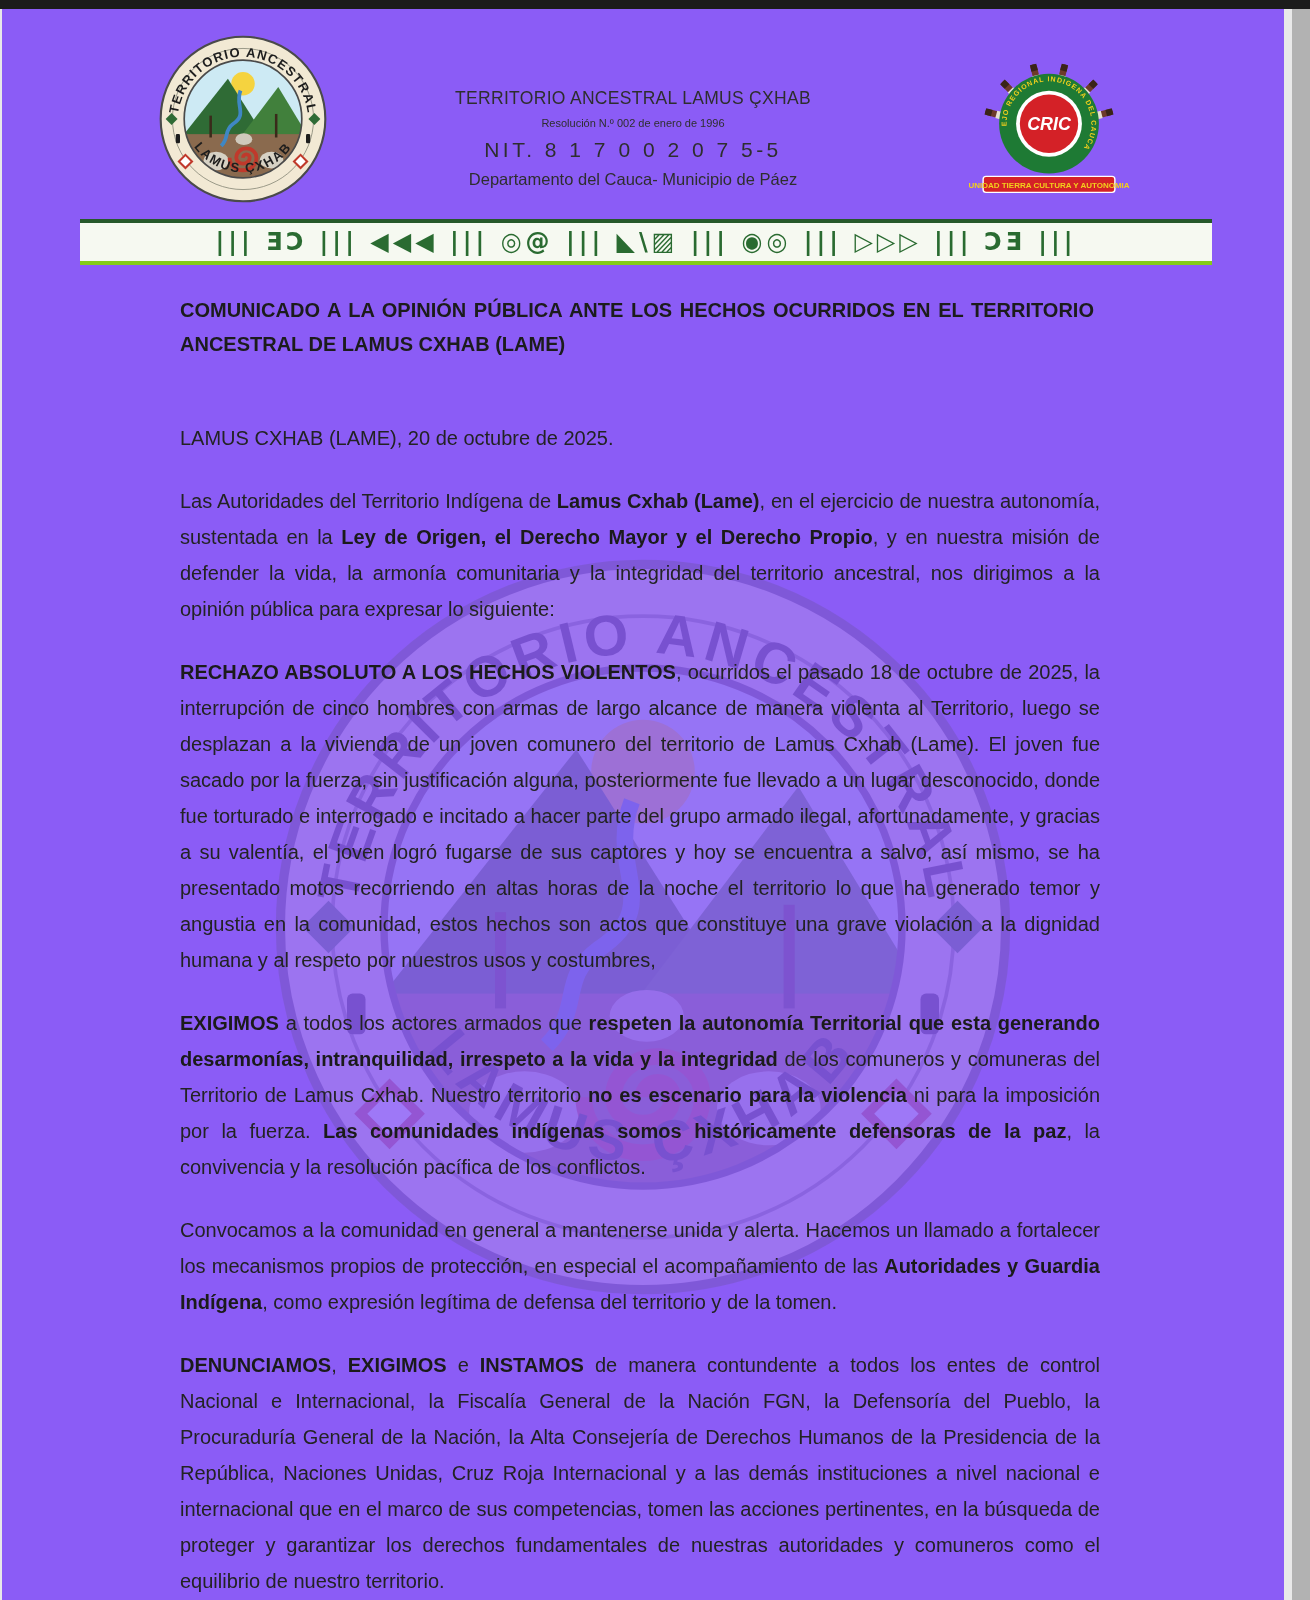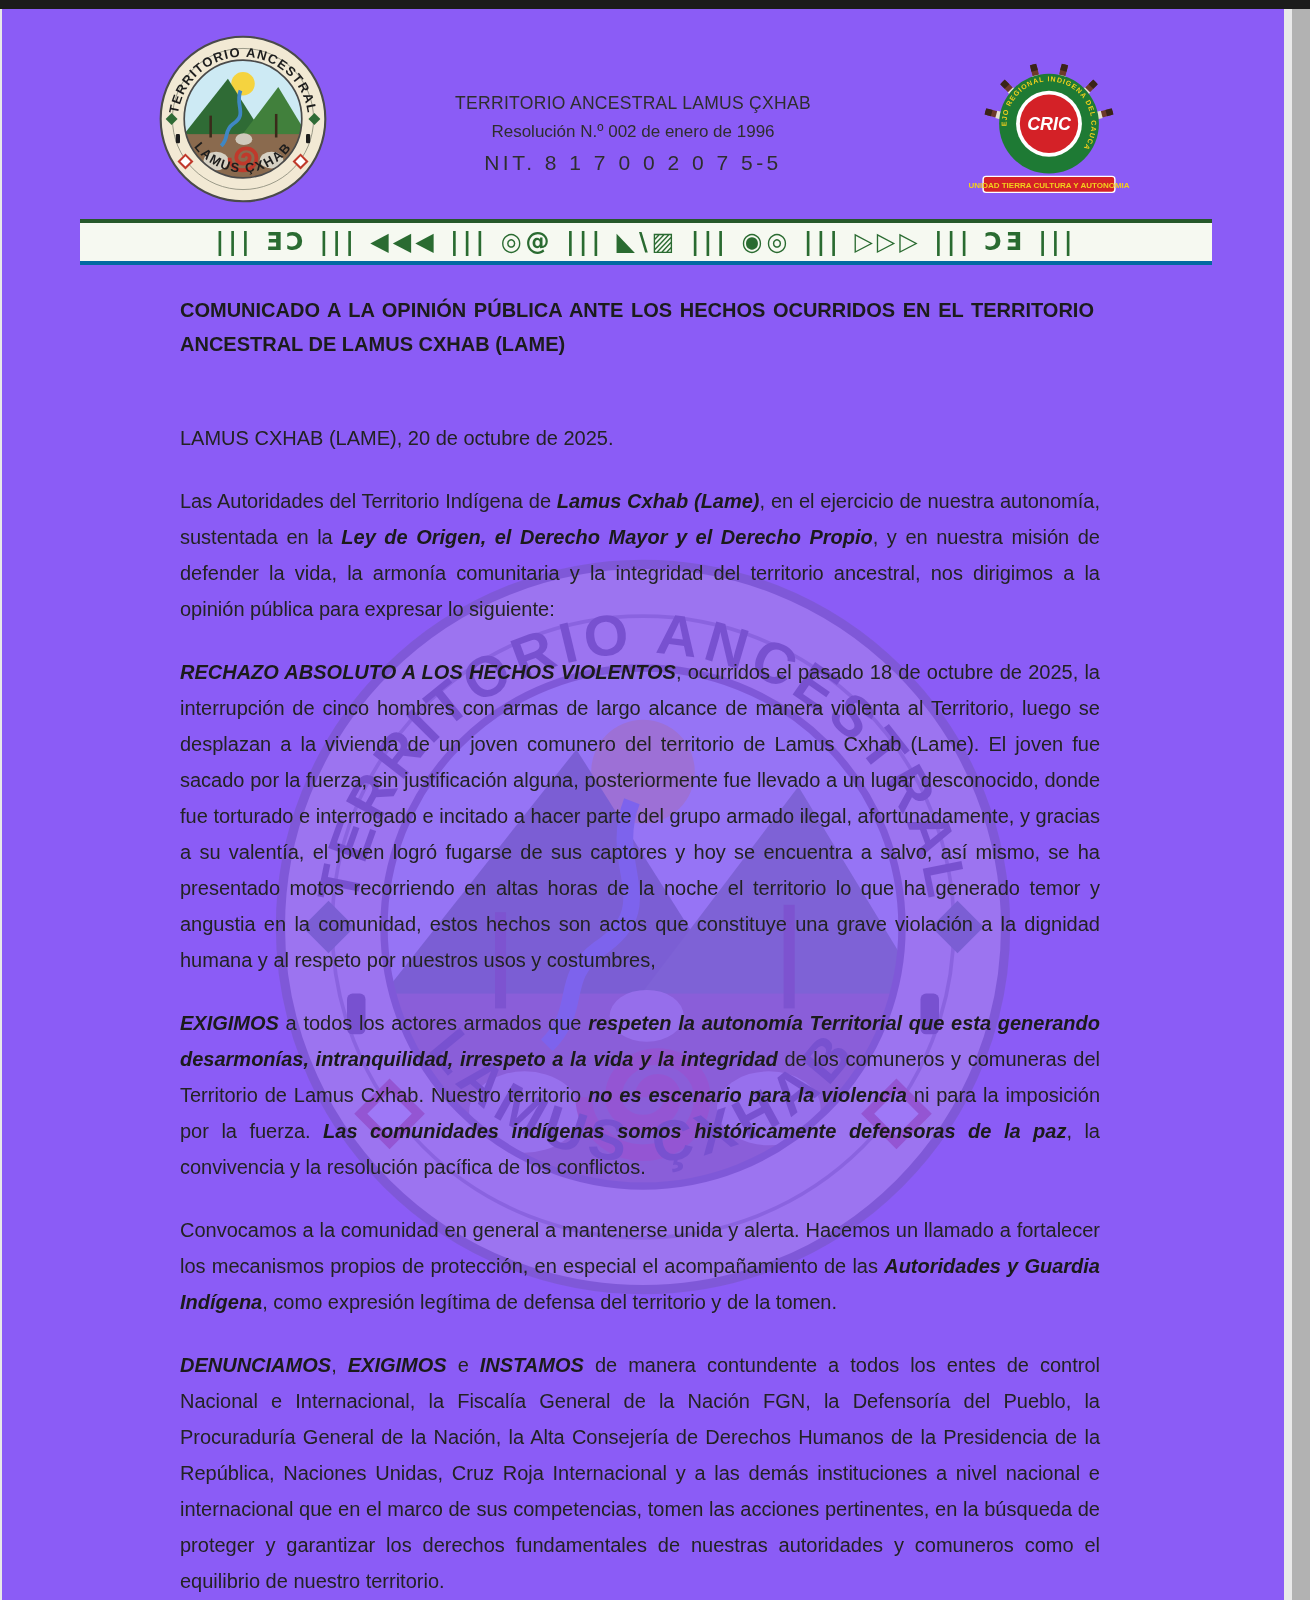--- a/index.html
+++ b/index.html
@@ -11,40 +11,40 @@
   .right-strip{position:absolute;top:9px;right:0;width:18px;height:1591px;background:#b2b2b2;z-index:5;}
   .page{
     position:absolute;top:9px;left:2px;width:1282px;height:1591px;
     background:#8b5cf6;overflow:hidden;filter:blur(0.3px);
   }
   
   .header{display:flex;justify-content:space-between;align-items:center;padding:26px 120px 0 152px;position:relative;z-index:2;}
   .seal-svg{width:178px;height:168px;flex:0 0 auto;}
   .header-center{text-align:center;color:#2e2e2e;flex:1 1 auto;padding:0 18px;margin-top:38px;}
   .hc-line1{font-size:17.5px;letter-spacing:.3px;margin-bottom:8px;}
-  .hc-line2{font-size:17px;margin-bottom:9px;}
+  .hc-line2{font-size:11px;margin-bottom:9px;}
   .hc-line3{font-size:21px;letter-spacing:3.5px;margin-bottom:8px;}
   .hc-line4{font-size:16.5px;}
   .cric-svg{width:230px;height:160px;flex:0 0 auto;}
   
   .band{
-    margin:16px 72px 0 78px;height:38px;border-top:4px solid #26592b;border-bottom:4px solid #0369a1;
+    margin:16px 72px 0 78px;height:38px;border-top:4px solid #26592b;border-bottom:4px solid #84cc16;
     background:#f6f9f1;display:flex;align-items:center;justify-content:center;overflow:hidden;
     position:relative;z-index:2;
   }
   .band-glyphs{
     font-size:24px;font-weight:bold;color:#2a6b31;letter-spacing:4px;white-space:nowrap;
     font-family:"DejaVu Sans",sans-serif;transform:scaleY(1.05);
   }
   
   .content{position:relative;z-index:2;padding:28px 184px 0 178px;color:#232323;}
   .doc-title{font-size:20px;font-weight:bold;line-height:34px;text-align:justify;color:#1c1c1c;margin:0 6px 66px 0;}
   .date-line{font-size:20px;margin:0 0 33px 0;}
   .content p{font-size:20px;line-height:36px;text-align:justify;margin:0 0 27px 0;}
-  .content p b{color:#1b1b1b;font-style:italic;}
+  .content p b{color:#1b1b1b;}
   
   .watermark{position:absolute;top:548px;left:50%;transform:translateX(-50%);width:740px;height:740px;opacity:.17;z-index:1;}
   .hidden-defs{position:absolute;width:0;height:0;overflow:hidden;}
 </style>
 </head>
 <body>
 
 <svg class="hidden-defs" aria-hidden="true">
   <defs>
     <clipPath id="seal-inner-clip">
@@ -97,20 +97,21 @@
 
   <div class="header">
     <svg class="seal-svg" viewBox="0 0 200 200">
       <use href="#seal"></use>
     </svg>
 
     <div class="header-center">
       <div class="hc-line1">TERRITORIO ANCESTRAL LAMUS ÇXHAB</div>
       <div class="hc-line2">Resolución N.º 002 de enero de 1996</div>
       <div class="hc-line3">NIT. 8 1 7 0 0 2 0 7 5-5</div>
+      <div class="hc-line4">Departamento del Cauca- Municipio de Páez</div>
     </div>
 
     <svg class="cric-svg" viewBox="0 0 240 170">
       <defs>
         <path id="cric-ring-path" d="M120 90 m-45 0 a45 45 0 1 1 90 0 a45 45 0 1 1 -90 0" fill="none"></path>
         <g id="staff">
           <rect x="-3.5" y="-70" width="7" height="75" rx="3" fill="#6d3a2a"></rect>
           <rect x="-3.5" y="-70" width="7" height="7" fill="#3a2418"></rect>
           <rect x="-4" y="-58" width="8" height="6" fill="#e8e2d4"></rect>
           <line x1="3" y1="-50" x2="16" y2="-38" stroke="#d42127" stroke-width="2.5"></line>

